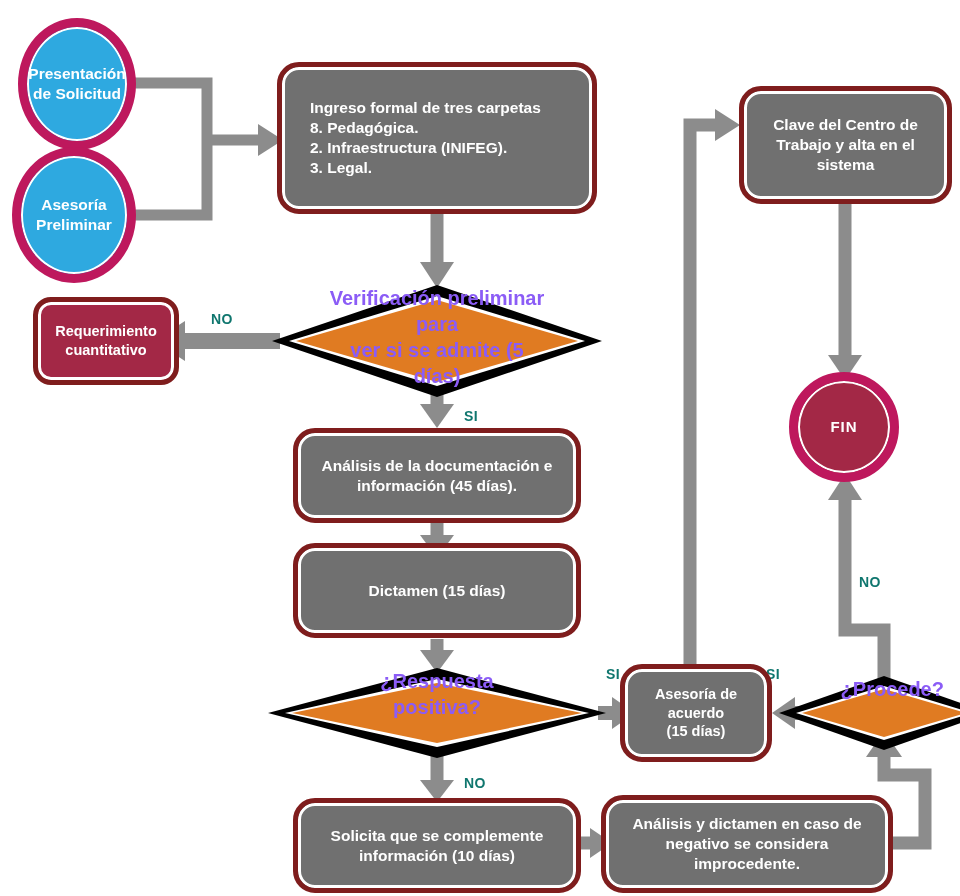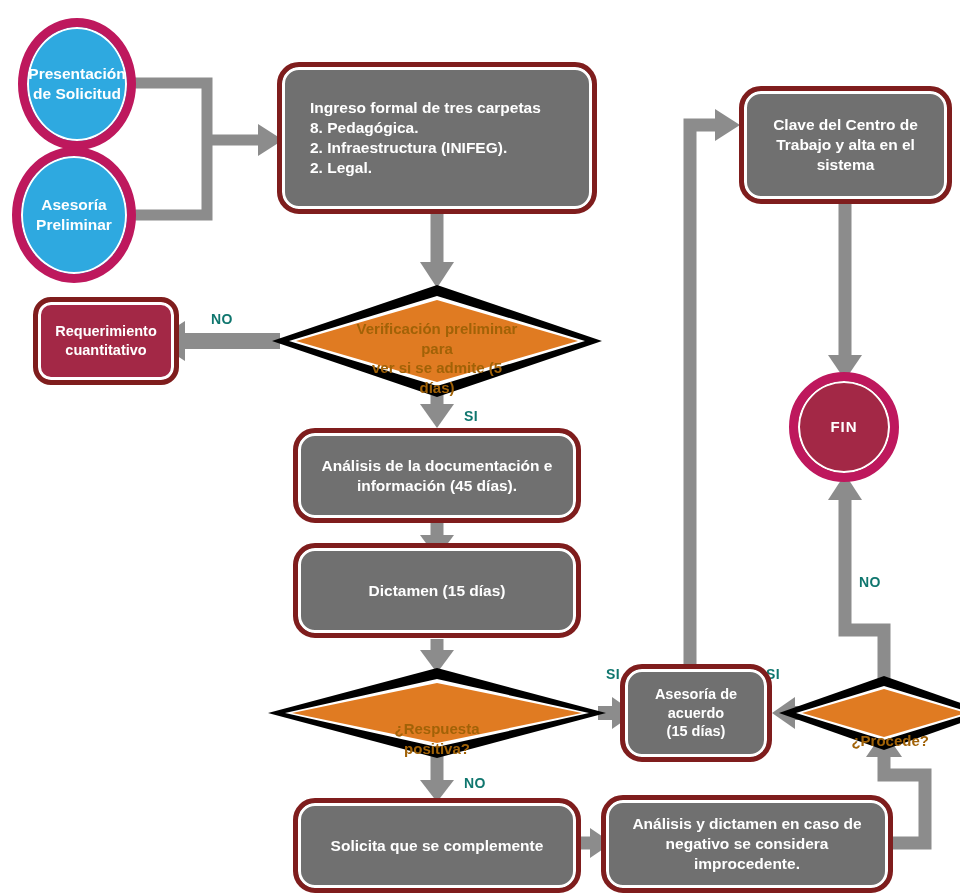--- a/index.html
+++ b/index.html
@@ -71,26 +71,26 @@
   
   .diamond-wrap {
     position: absolute;
     z-index: 5;
   }
   .diamond-wrap .dtext {
     position: absolute;
     left: 0; top: 0;
     width: 100%; height: 100%;
     display: flex;
-    align-items: flex-end;
+    align-items: flex-start;
     justify-content: center;
     text-align: center;
-    color: #a16207;
+    color: #8b5cf6;
     font-weight: bold;
-    font-size: 15px;
+    font-size: 20px;
     line-height: 1.3;
     pointer-events: none;
   }
   .diamond-wrap .dtext span { display: block; padding: 0 8%; }
 
   
   .edge-label {
     position: absolute;
     color: #0f766e;
     font-weight: bold;
@@ -191,21 +191,21 @@
       <div>Asesoría</div>
       <div>Preliminar</div>
     </div>
   </div>
 
   <div class="node proc left-align" style="left:277px; top:62px; width:320px; height:152px; padding-left:28px;">
     <div class="inner">
       <div>Ingreso formal de tres carpetas</div>
       <div>8. Pedagógica.</div>
       <div>2. Infraestructura (INIFEG).</div>
-      <div>2. Legal.</div>
+      <div>3. Legal.</div>
     </div>
   </div>
 
   <div class="node proc maroon" style="left:5px; top:297px; width:146px; height:88px; font-size:14.5px;margin-left:28px;">
     <div class="inner">
       <div>Requerimiento</div>
       <div>cuantitativo</div>
     </div>
   </div>
 
@@ -251,20 +251,21 @@
     <div class="dtext">
       <span>
         <span>¿Procede?</span>
       </span>
     </div>
   </div>
 
   <div class="node proc" style="left:293px; top:798px; width:288px; height:95px;">
     <div class="inner">
       <div>Solicita que se complemente</div>
+      <div>información (10 días)</div>
     </div>
   </div>
 
   <div class="node proc" style="left:601px; top:795px; width:292px; height:98px;">
     <div class="inner">
       <div>Análisis y dictamen en caso de</div>
       <div>negativo se considera</div>
       <div>improcedente.</div>
     </div>
   </div>

